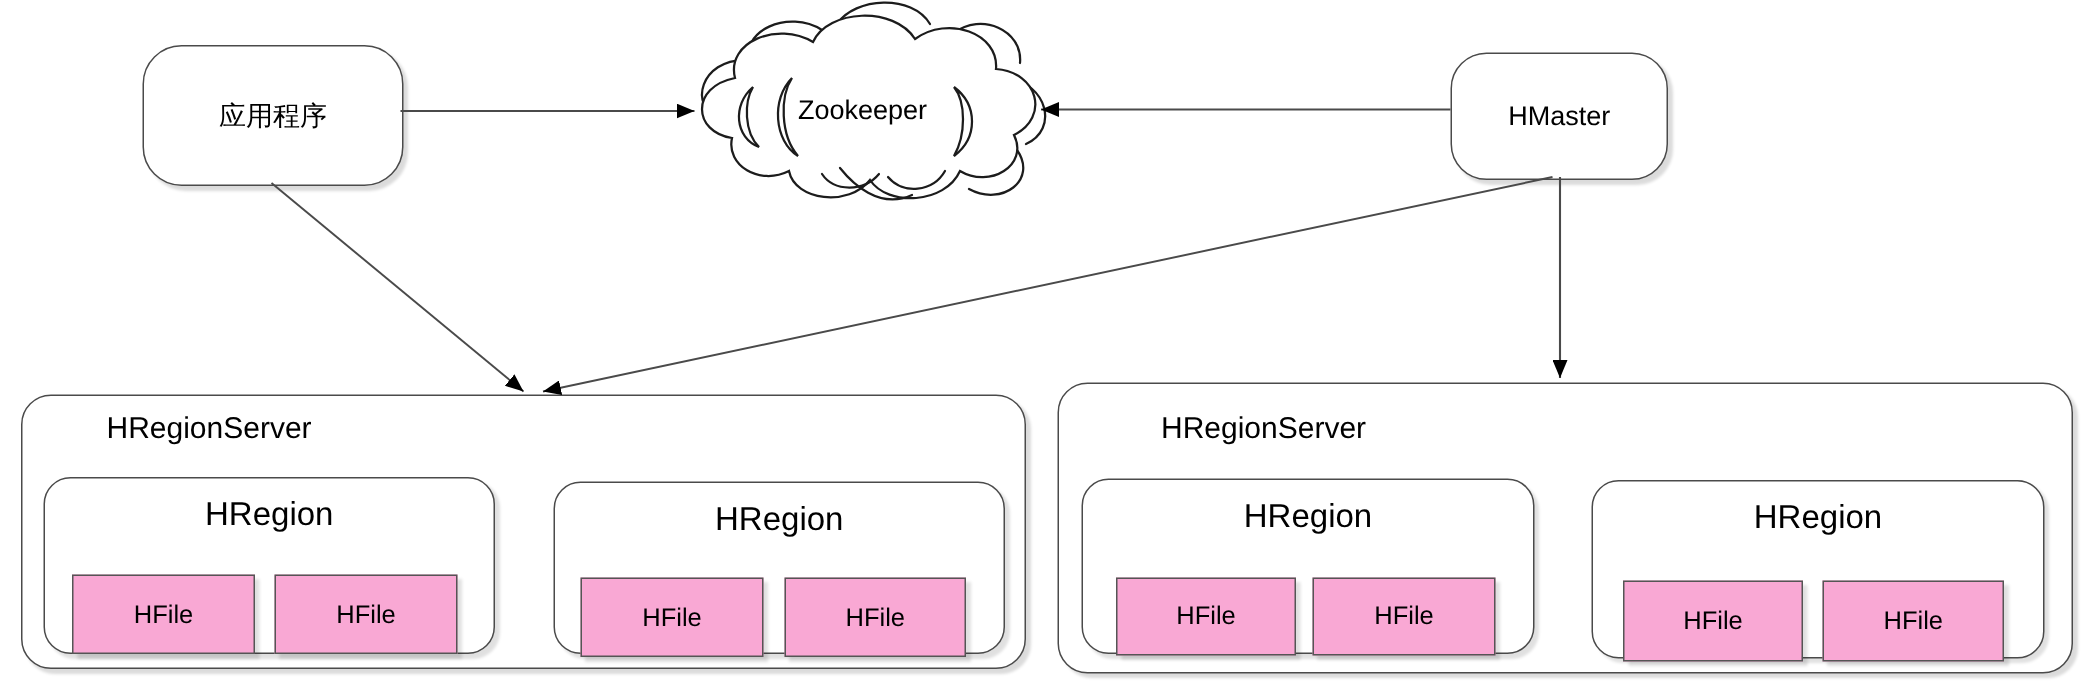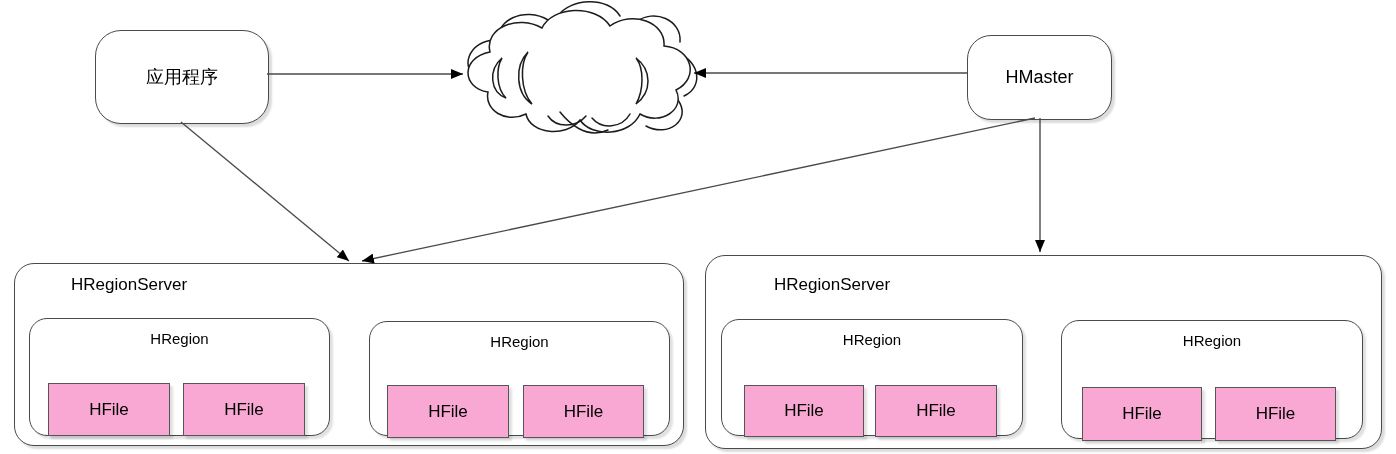--- a/index.html
+++ b/index.html
@@ -13,26 +13,26 @@
   .node{position:absolute;background:#fff;border:1.4px solid #4a4a4a;
         box-shadow:3px 3px 2px rgba(0,0,0,0.14);
         display:flex;align-items:center;justify-content:center;
         font-size:18px;z-index:2;}
   .app{left:95px;top:30px;width:172px;height:92px;border-radius:26px;}
   .hmaster{left:967px;top:35px;width:143px;height:83px;border-radius:24px;}
   .server{position:absolute;background:#fff;border:1.4px solid #4a4a4a;border-radius:20px;
           box-shadow:3px 3px 2px rgba(0,0,0,0.14);z-index:1;}
   .server-left{left:14px;top:263px;width:668px;height:181px;}
   .server-right{left:705px;top:255px;width:675px;height:192px;}
-  .server-label{position:absolute;font-size:17px;}
+  .server-label{position:absolute;font-size:20px;}
   .server-left .server-label{left:56px;top:11px;}
   .server-right .server-label{left:68px;top:19px;}
   .region{position:absolute;background:#fff;border:1.3px solid #4a4a4a;border-radius:18px;
           box-shadow:3px 3px 2px rgba(0,0,0,0.12);}
-  .region-label{position:absolute;left:0;right:0;top:11px;text-align:center;font-size:15px;}
+  .region-label{position:absolute;left:0;right:0;top:11px;text-align:center;font-size:22px;}
   .hfile{position:absolute;background:#f9a8d4;border:1.3px solid #555;
          box-shadow:3px 3px 2px rgba(0,0,0,0.12);
          display:flex;align-items:center;justify-content:center;font-size:17px;}
   
   .rL1{left:14px;top:54px;width:299px;height:116px;}
   .rL2{left:354px;top:57px;width:299px;height:113px;}
   .rR1{left:15px;top:63px;width:300px;height:115px;}
   .rR2{left:355px;top:64px;width:300px;height:117px;}
   .rL1 .f1{left:18px;top:64px;width:120px;height:51px;}
   .rL1 .f2{left:153px;top:64px;width:120px;height:51px;}
@@ -71,20 +71,21 @@
       <path d="M 238 100 C 252 120 228 138 206 126"></path>
       <path d="M 48 92 C 22 88 20 58 50 52 C 44 28 78 14 102 28 C 112 6 156 4 170 26 C 192 10 226 22 224 46 C 252 48 260 78 236 90 C 246 110 220 126 200 114 C 190 136 152 138 140 120 C 126 138 90 134 86 114 C 66 124 44 110 48 92 Z" fill="#fff"></path>
       <path d="M 62 58 C 48 70 50 92 66 98 C 56 88 56 68 62 58 Z" fill="#fff"></path>
       <path d="M 88 52 C 74 66 76 94 92 104 C 80 90 80 64 88 52 Z" fill="#fff"></path>
       <path d="M 196 58 C 212 70 212 92 196 104 C 204 90 204 68 196 58 Z" fill="#fff"></path>
       <path d="M 108 116 C 116 128 136 128 146 116"></path>
       <path d="M 152 118 C 162 130 182 128 190 114"></path>
       <path d="M 120 112 C 128 122 146 140 168 130"></path>
     </g>
   </svg>
+  <div class="cloud-label">Zookeeper</div>
 
   <div class="node hmaster">
     <span>HMaster</span>
   </div>
   <div class="node app">
     <span>应用程序</span>
   </div>
 
   <div class="server server-left">
     <div class="server-label">HRegionServer</div>

